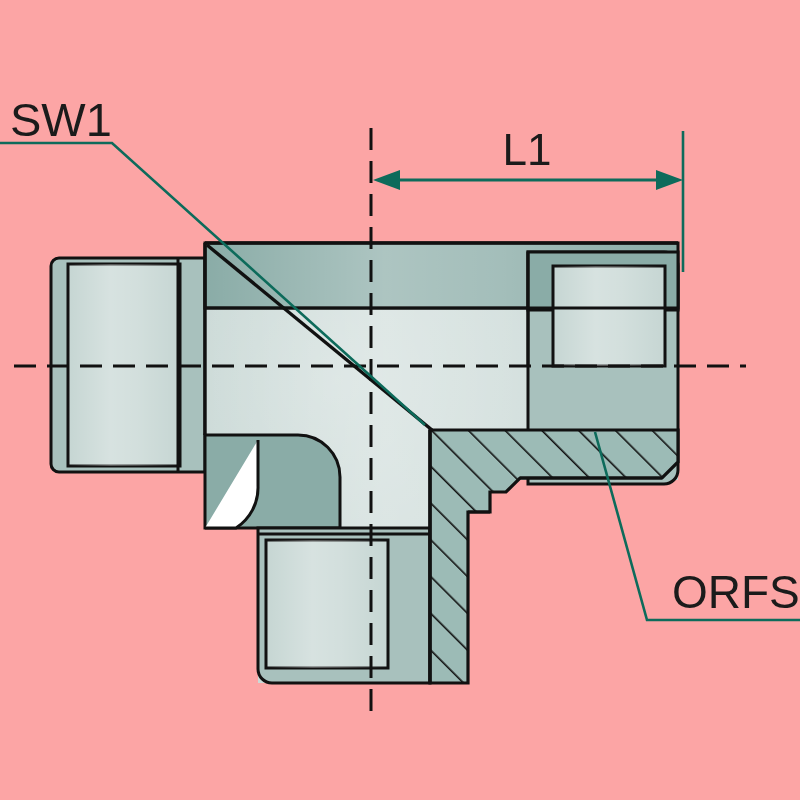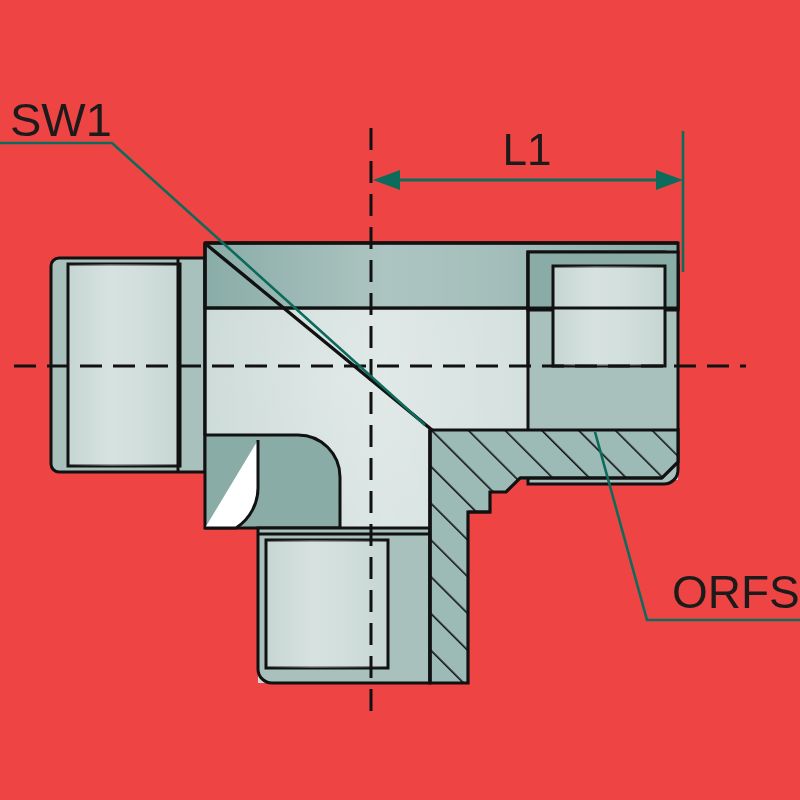--- a/index.html
+++ b/index.html
@@ -10,21 +10,21 @@
   body {
     width: 800px;
     height: 800px;
     font-family: "Liberation Sans", sans-serif;
     overflow: hidden;
   }
   #canvas {
     position: relative;
     width: 800px;
     height: 800px;
-    background: #ef4444;
+    background: #fca5a5;
   }
   svg.drawing {
     position: absolute;
     left: 0;
     top: 0;
     width: 800px;
     height: 800px;
   }
   .label-text {
     font-family: "Liberation Sans", sans-serif;

